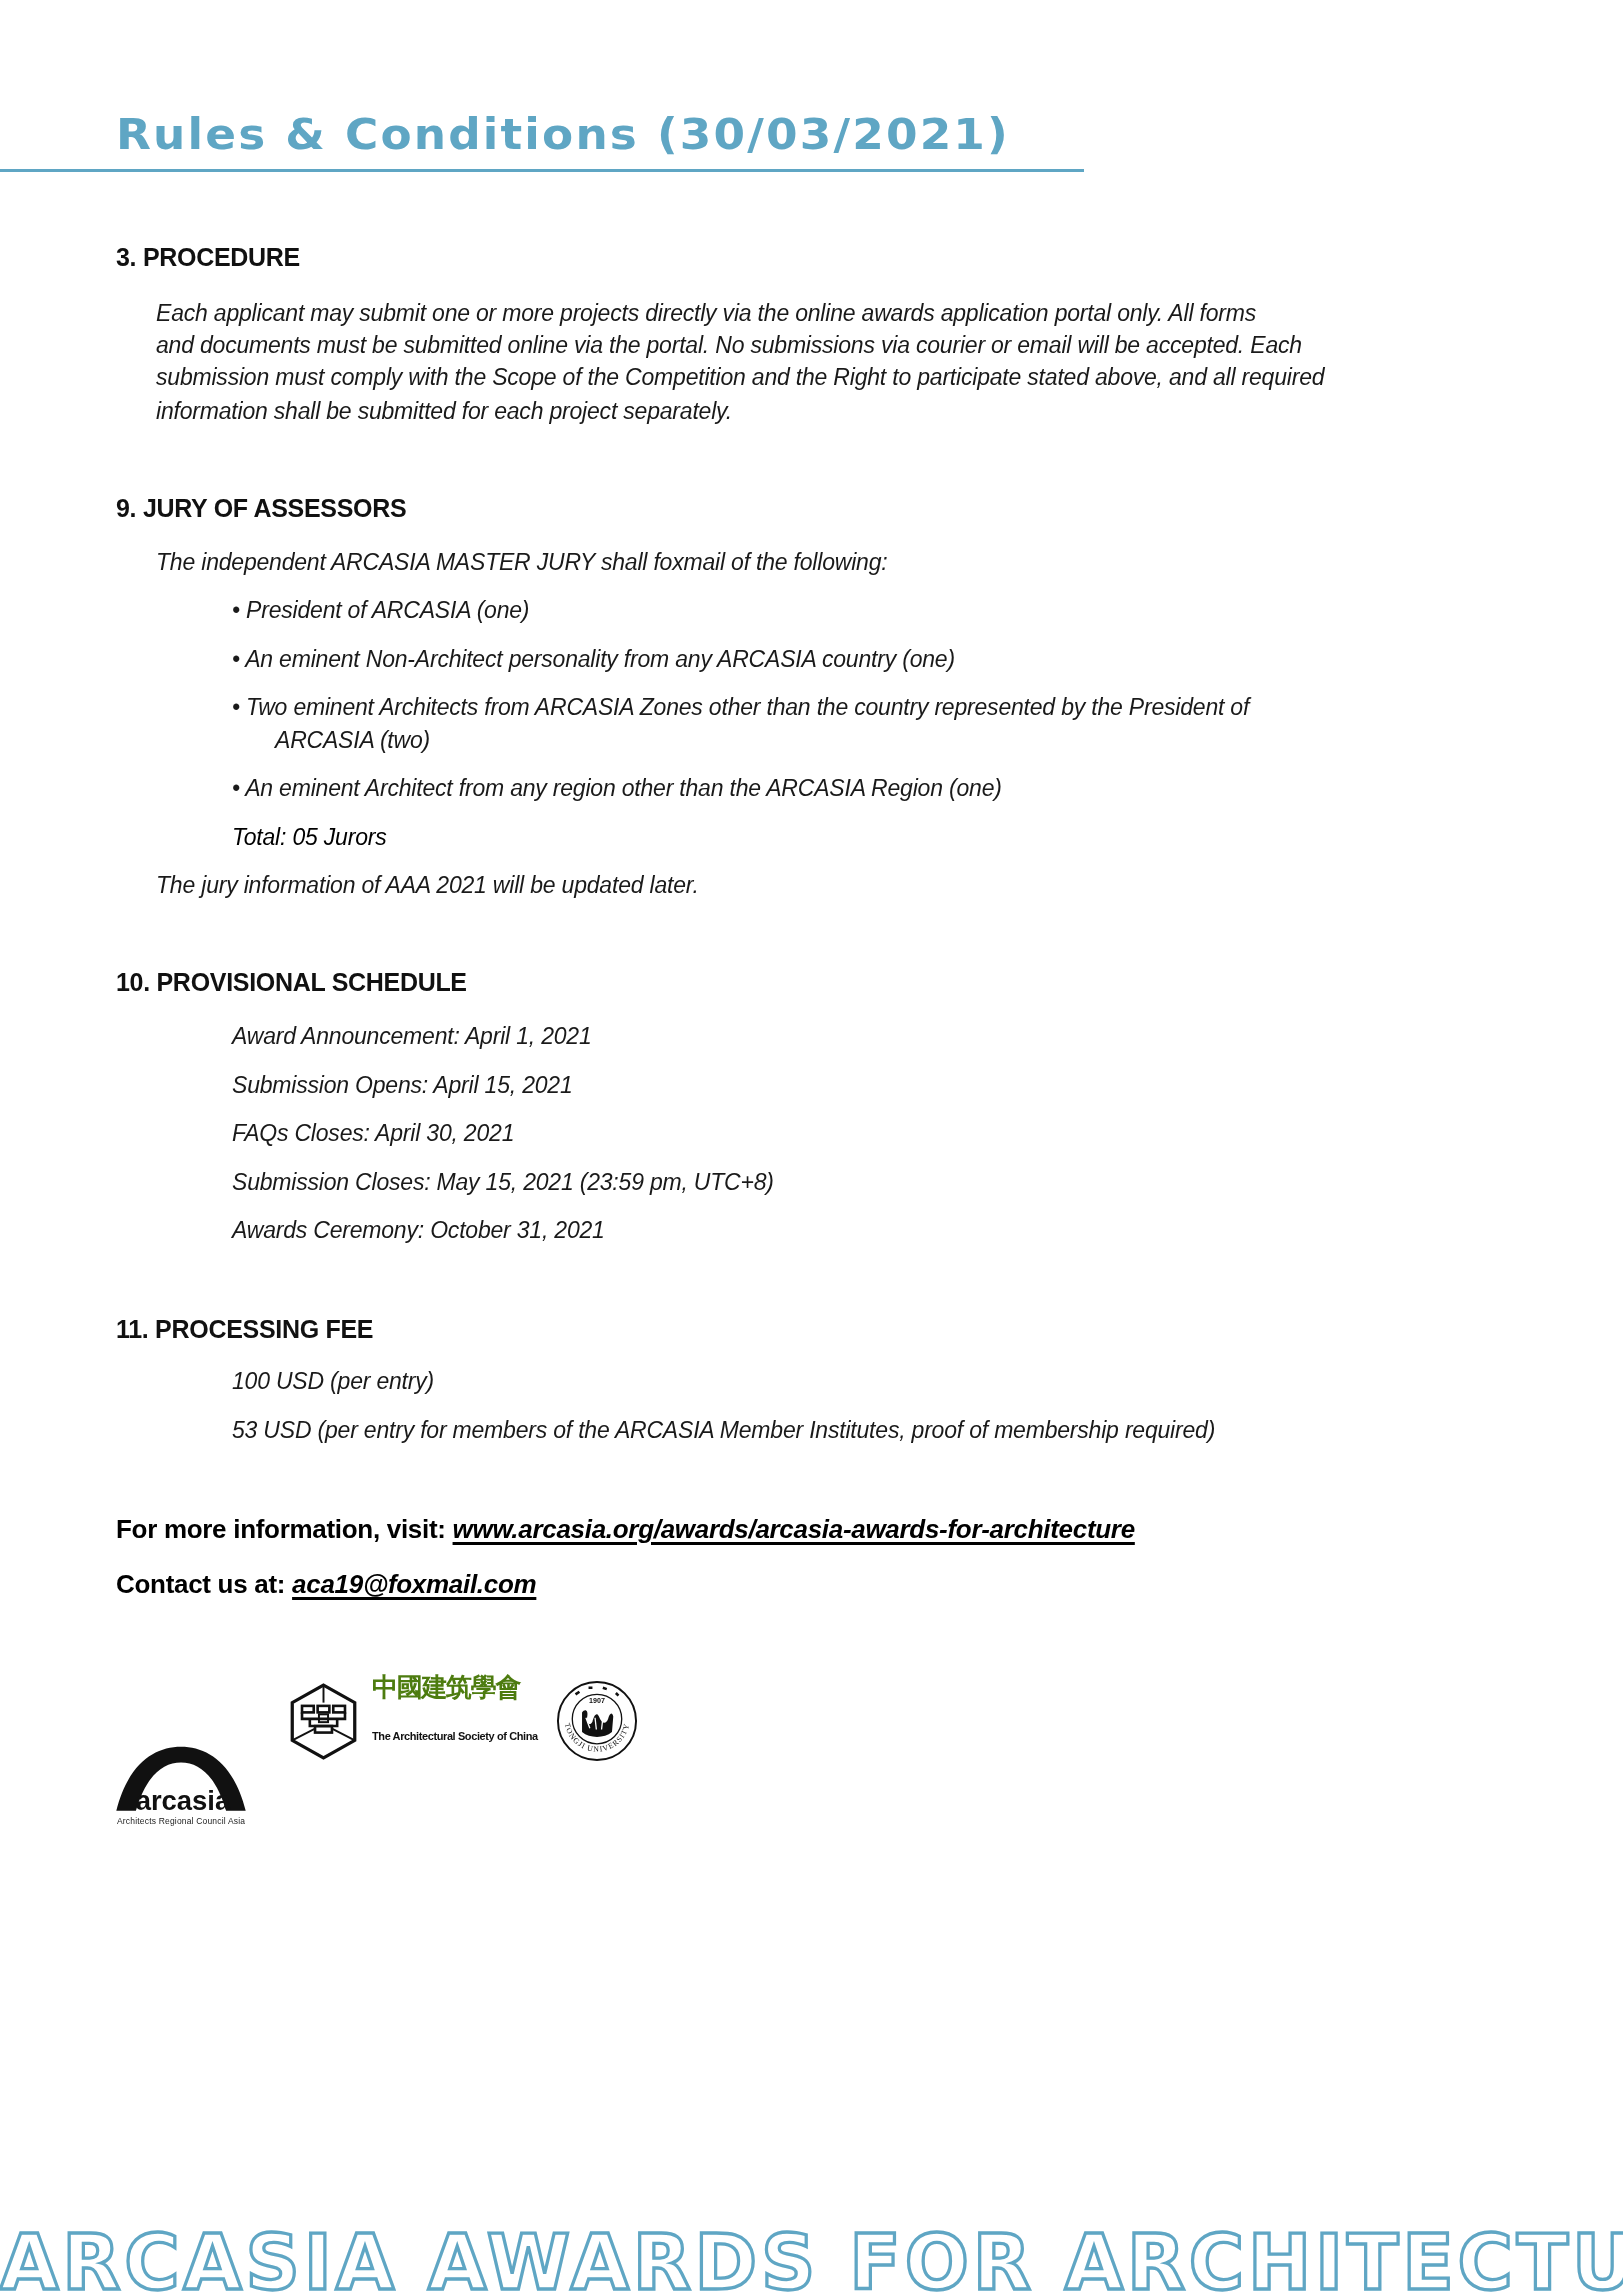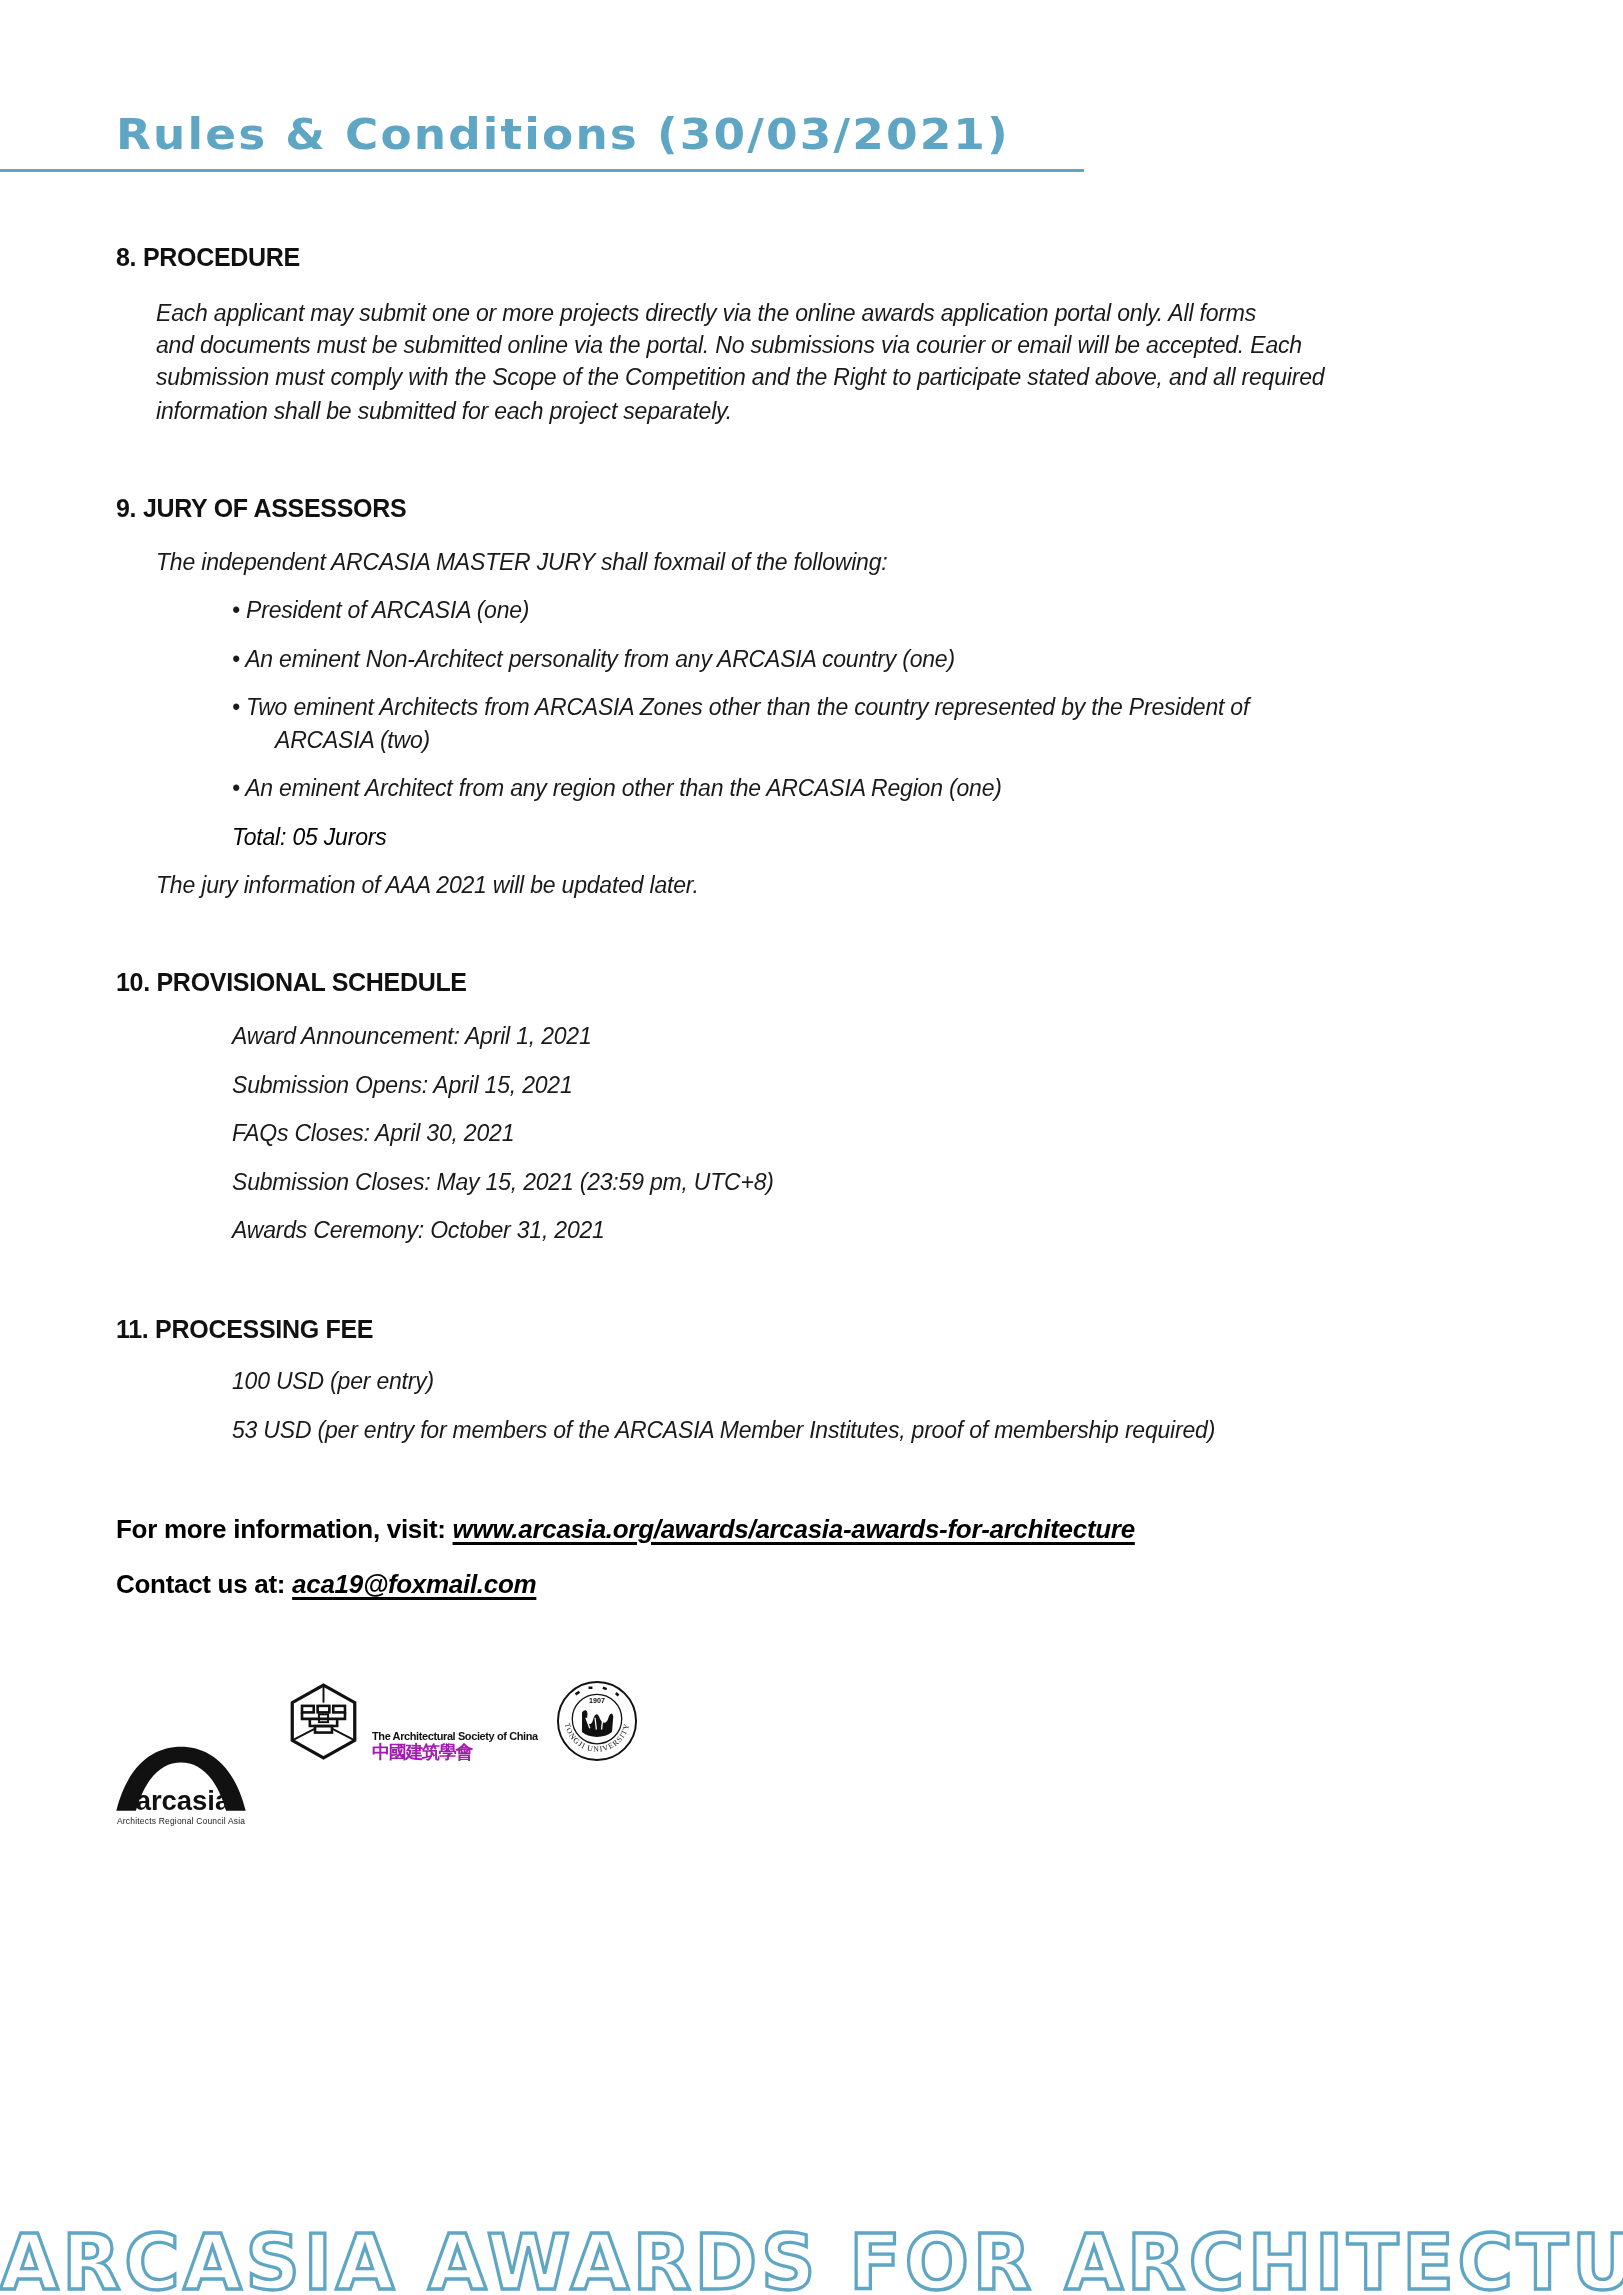--- a/index.html
+++ b/index.html
@@ -34,21 +34,21 @@
     -webkit-text-stroke: 3.3px #5fa6c4; letter-spacing: 3.9px;
     transform: scaleX(0.98); transform-origin: left top;
   }
 </style>
 </head>
 <body>
 
 <div class="abs title">Rules &amp; Conditions (30/03/2021)</div>
 <div class="title-rule"></div>
 
-<div class="abs heading" style="left:116px; top:243px;">8. PROCEDURE</div>
+<div class="abs heading" style="left:116px; top:243px;">3. PROCEDURE</div>
 <div class="abs body" style="left:156px; top:300px;">Each applicant may submit one or more projects directly via the online awards application portal only. All forms</div>
 <div class="abs body" style="left:156px; top:332px;">and documents must be submitted online via the portal. No submissions via courier or email will be accepted. Each</div>
 <div class="abs body" style="left:156px; top:364px;">submission must comply with the Scope of the Competition and the Right to participate stated above, and all required</div>
 <div class="abs body" style="left:156px; top:398px;">information shall be submitted for each project separately.</div>
 
 <div class="abs heading" style="left:116px; top:494px;">9. JURY OF ASSESSORS</div>
 <div class="abs body" style="left:156px; top:549px;">The independent ARCASIA MASTER JURY shall foxmail of the following:</div>
 <div class="abs body" style="left:232px; top:597px;">• President of ARCASIA (one)</div>
 <div class="abs body" style="left:232px; top:646px;">• An eminent Non-Architect personality from any ARCASIA country (one)</div>
 <div class="abs body" style="left:232px; top:694px;">• Two eminent Architects from ARCASIA Zones other than the country represented by the President of</div>
@@ -91,21 +91,21 @@
     <line x1="101" y1="88" x2="66" y2="70" stroke="#111" stroke-width="3"></line>
     <rect x="20" y="35" width="18" height="10" fill="none" stroke="#111" stroke-width="4"></rect>
     <rect x="44" y="35" width="18" height="10" fill="none" stroke="#111" stroke-width="4"></rect>
     <rect x="68" y="35" width="18" height="10" fill="none" stroke="#111" stroke-width="4"></rect>
     <path d="M20,45 L20,55 L86,55 L86,45" fill="none" stroke="#111" stroke-width="4"></path>
     <path d="M32,55 L32,66 L74,66 L74,55" fill="none" stroke="#111" stroke-width="4"></path>
     <rect x="40" y="66" width="26" height="10" fill="none" stroke="#111" stroke-width="4"></rect>
     <rect x="46" y="48" width="14" height="12" fill="none" stroke="#111" stroke-width="3"></rect>
   </svg>
 </div>
-<div class="abs" style="left:372px; top:1740px; font-family:'DejaVu Sans', sans-serif; font-weight:bold; font-size:18px; color:#a21caf; letter-spacing:-1.3px;">中國建筑學會</div>
+<div class="abs" style="left:372px; top:1670px; font-family:'DejaVu Sans', sans-serif; font-weight:bold; font-size:26px; color:#4d7c0f; letter-spacing:-1.3px;">中國建筑學會</div>
 <div class="abs" style="left:372px; top:1730px; font-family:'Liberation Sans', sans-serif; font-weight:bold; font-size:11px; color:#111; letter-spacing:-0.4px;">The Architectural Society of China</div>
 
 <div class="logo" style="left:556px; top:1680px; width:82px; height:82px;">
   <svg width="82" height="82" viewBox="0 0 126 126">
     <circle cx="63" cy="63" r="60" fill="none" stroke="#111" stroke-width="3"></circle>
     <circle cx="63" cy="60" r="38" fill="none" stroke="#111" stroke-width="2"></circle>
     <text x="63" y="36" text-anchor="middle" font-family="Liberation Sans, sans-serif" font-weight="bold" font-size="11" fill="#111">1907</text>
     <path d="M40,50 C44,44 50,46 48,56 C46,66 52,72 56,64 C58,56 62,48 66,56 C70,66 76,70 80,60 C82,52 86,48 88,56 L86,80 C74,90 52,90 40,80 Z" fill="#111"></path>
     <path d="M46,58 L52,74 M60,58 L62,76 M72,58 L70,76" stroke="#fff" stroke-width="2"></path>
     <path id="tj-arc" d="M14,70 A50,50 0 0 0 112,70" fill="none"></path>

